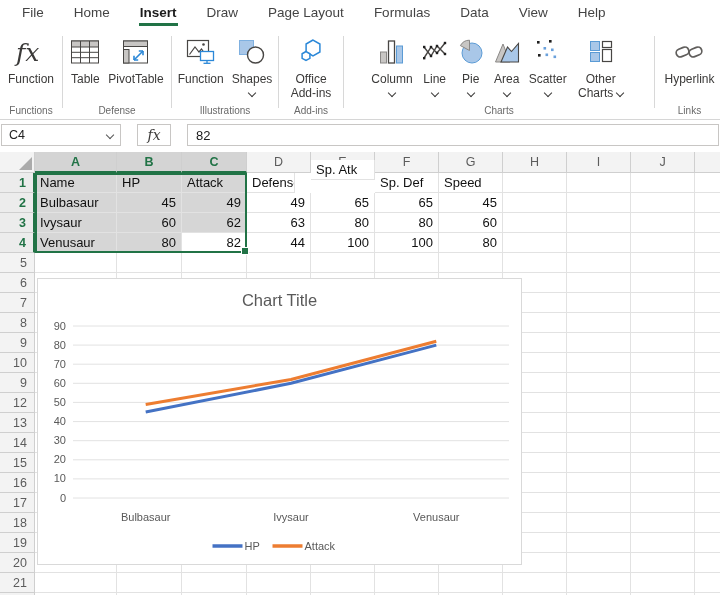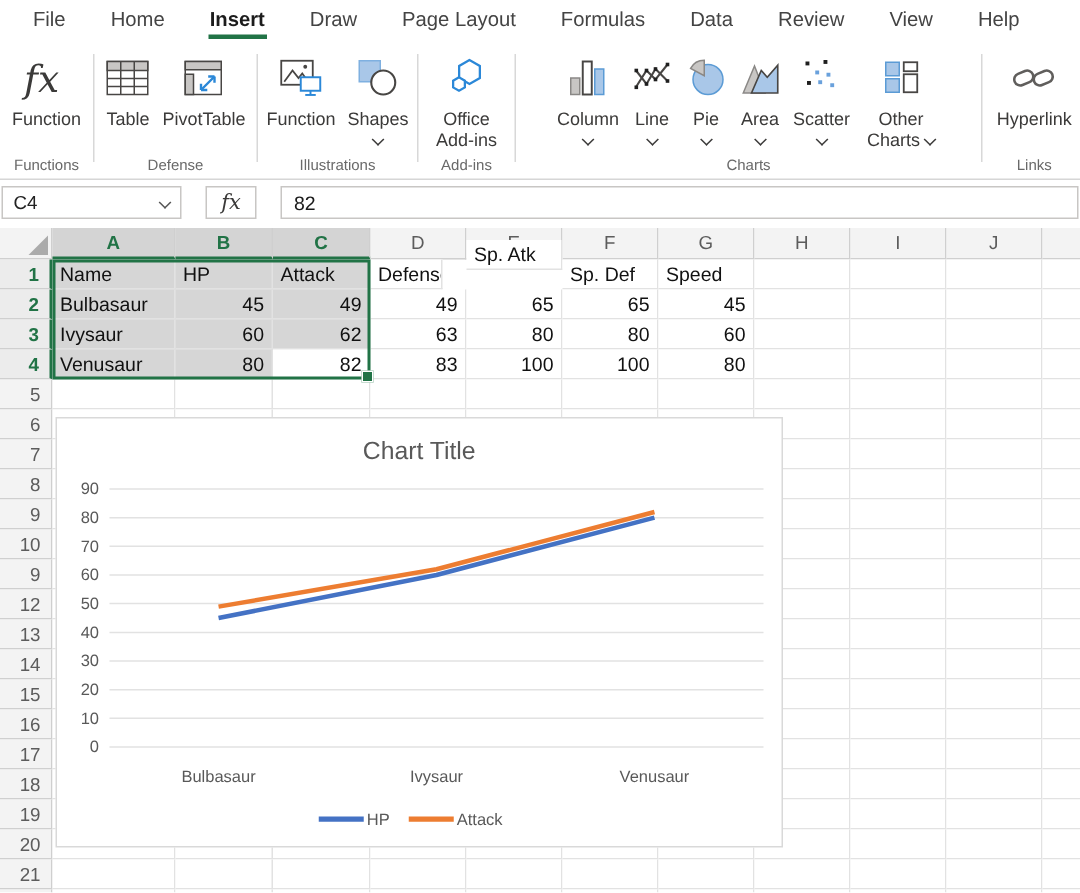--- a/index.html
+++ b/index.html
@@ -52,21 +52,20 @@
 <body>
 
 <nav class="tabs" id="tabs">
     <div class="tab">File</div>
     <div class="tab">Home</div>
     <div class="tab active">Insert</div>
     <div class="tab">Draw</div>
     <div class="tab">Page Layout</div>
     <div class="tab">Formulas</div>
     <div class="tab">Data</div>
-    <div class="tab">Review</div>
     <div class="tab">View</div>
     <div class="tab">Help</div>
   </nav>
 
 <div class="ribbon" id="ribbon">
     <div class="rgroup" style="width: 62px;">
       <div class="rbtn">
         <div class="ricon">
           <svg width="38" height="30" viewBox="0 0 38 30">
             <text x="4" y="24" font-family="DejaVu Serif, serif" font-style="italic" font-size="25" fill="#3b3a39">fx</text>
@@ -324,21 +323,21 @@
     <div class="gcell num" style="left: 311px; top: 61px; width: 64px; height: 20px;">80</div>
     <div class="gcell num" style="left: 375px; top: 61px; width: 64px; height: 20px;">80</div>
     <div class="gcell num" style="left: 439px; top: 61px; width: 64px; height: 20px;">60</div>
     <div class="gcell" style="left: 503px; top: 61px; width: 64px; height: 20px;"></div>
     <div class="gcell" style="left: 567px; top: 61px; width: 64px; height: 20px;"></div>
     <div class="gcell" style="left: 631px; top: 61px; width: 64px; height: 20px;"></div>
     <div class="gcell" style="left: 695px; top: 61px; width: 26px; height: 20px;"></div>
     <div class="gcell self" style="left: 35px; top: 81px; width: 82px; height: 20px;">Venusaur</div>
     <div class="gcell num self" style="left: 117px; top: 81px; width: 65px; height: 20px;">80</div>
     <div class="gcell num active" style="left: 182px; top: 81px; width: 65px; height: 20px;">82</div>
-    <div class="gcell num" style="left: 247px; top: 81px; width: 64px; height: 20px;">83</div>
+    <div class="gcell num" style="left: 247px; top: 81px; width: 64px; height: 20px;">44</div>
     <div class="gcell num" style="left: 311px; top: 81px; width: 64px; height: 20px;">100</div>
     <div class="gcell num" style="left: 375px; top: 81px; width: 64px; height: 20px;">100</div>
     <div class="gcell num" style="left: 439px; top: 81px; width: 64px; height: 20px;">80</div>
     <div class="gcell" style="left: 503px; top: 81px; width: 64px; height: 20px;"></div>
     <div class="gcell" style="left: 567px; top: 81px; width: 64px; height: 20px;"></div>
     <div class="gcell" style="left: 631px; top: 81px; width: 64px; height: 20px;"></div>
     <div class="gcell" style="left: 695px; top: 81px; width: 26px; height: 20px;"></div>
     <div class="gcell" style="left: 35px; top: 101px; width: 82px; height: 20px;"></div>
     <div class="gcell" style="left: 117px; top: 101px; width: 65px; height: 20px;"></div>
     <div class="gcell" style="left: 182px; top: 101px; width: 65px; height: 20px;"></div>

